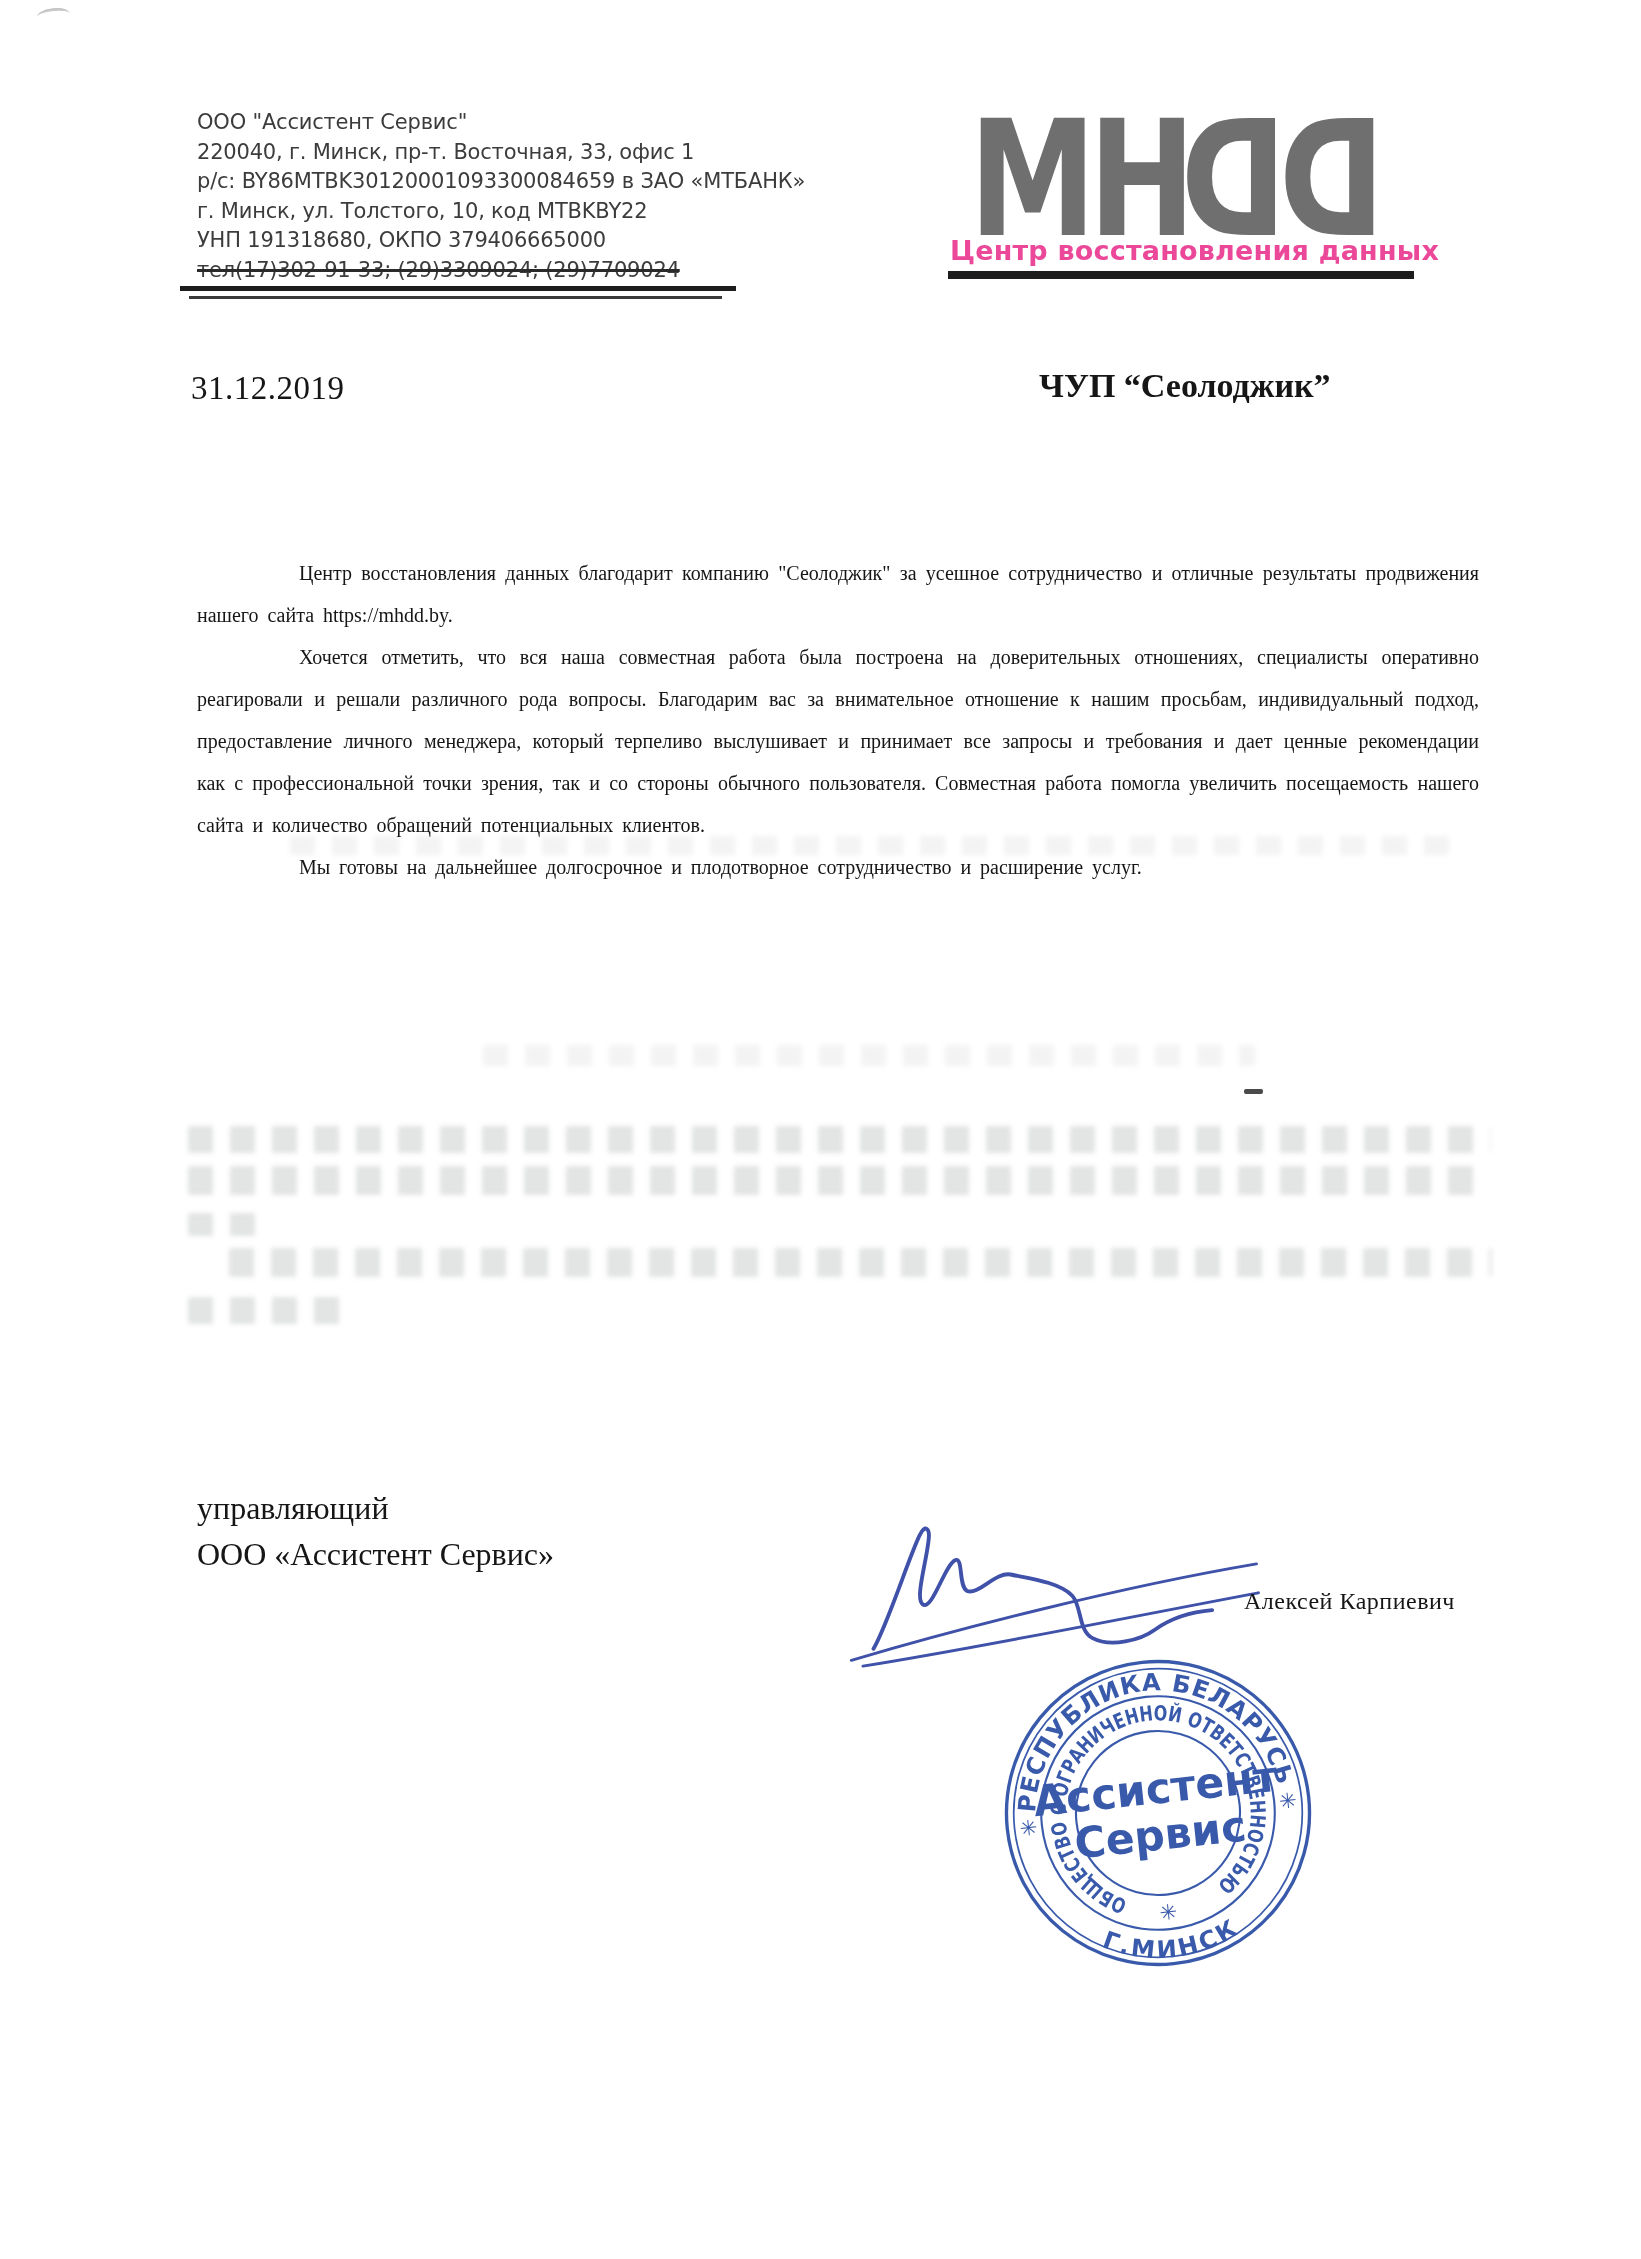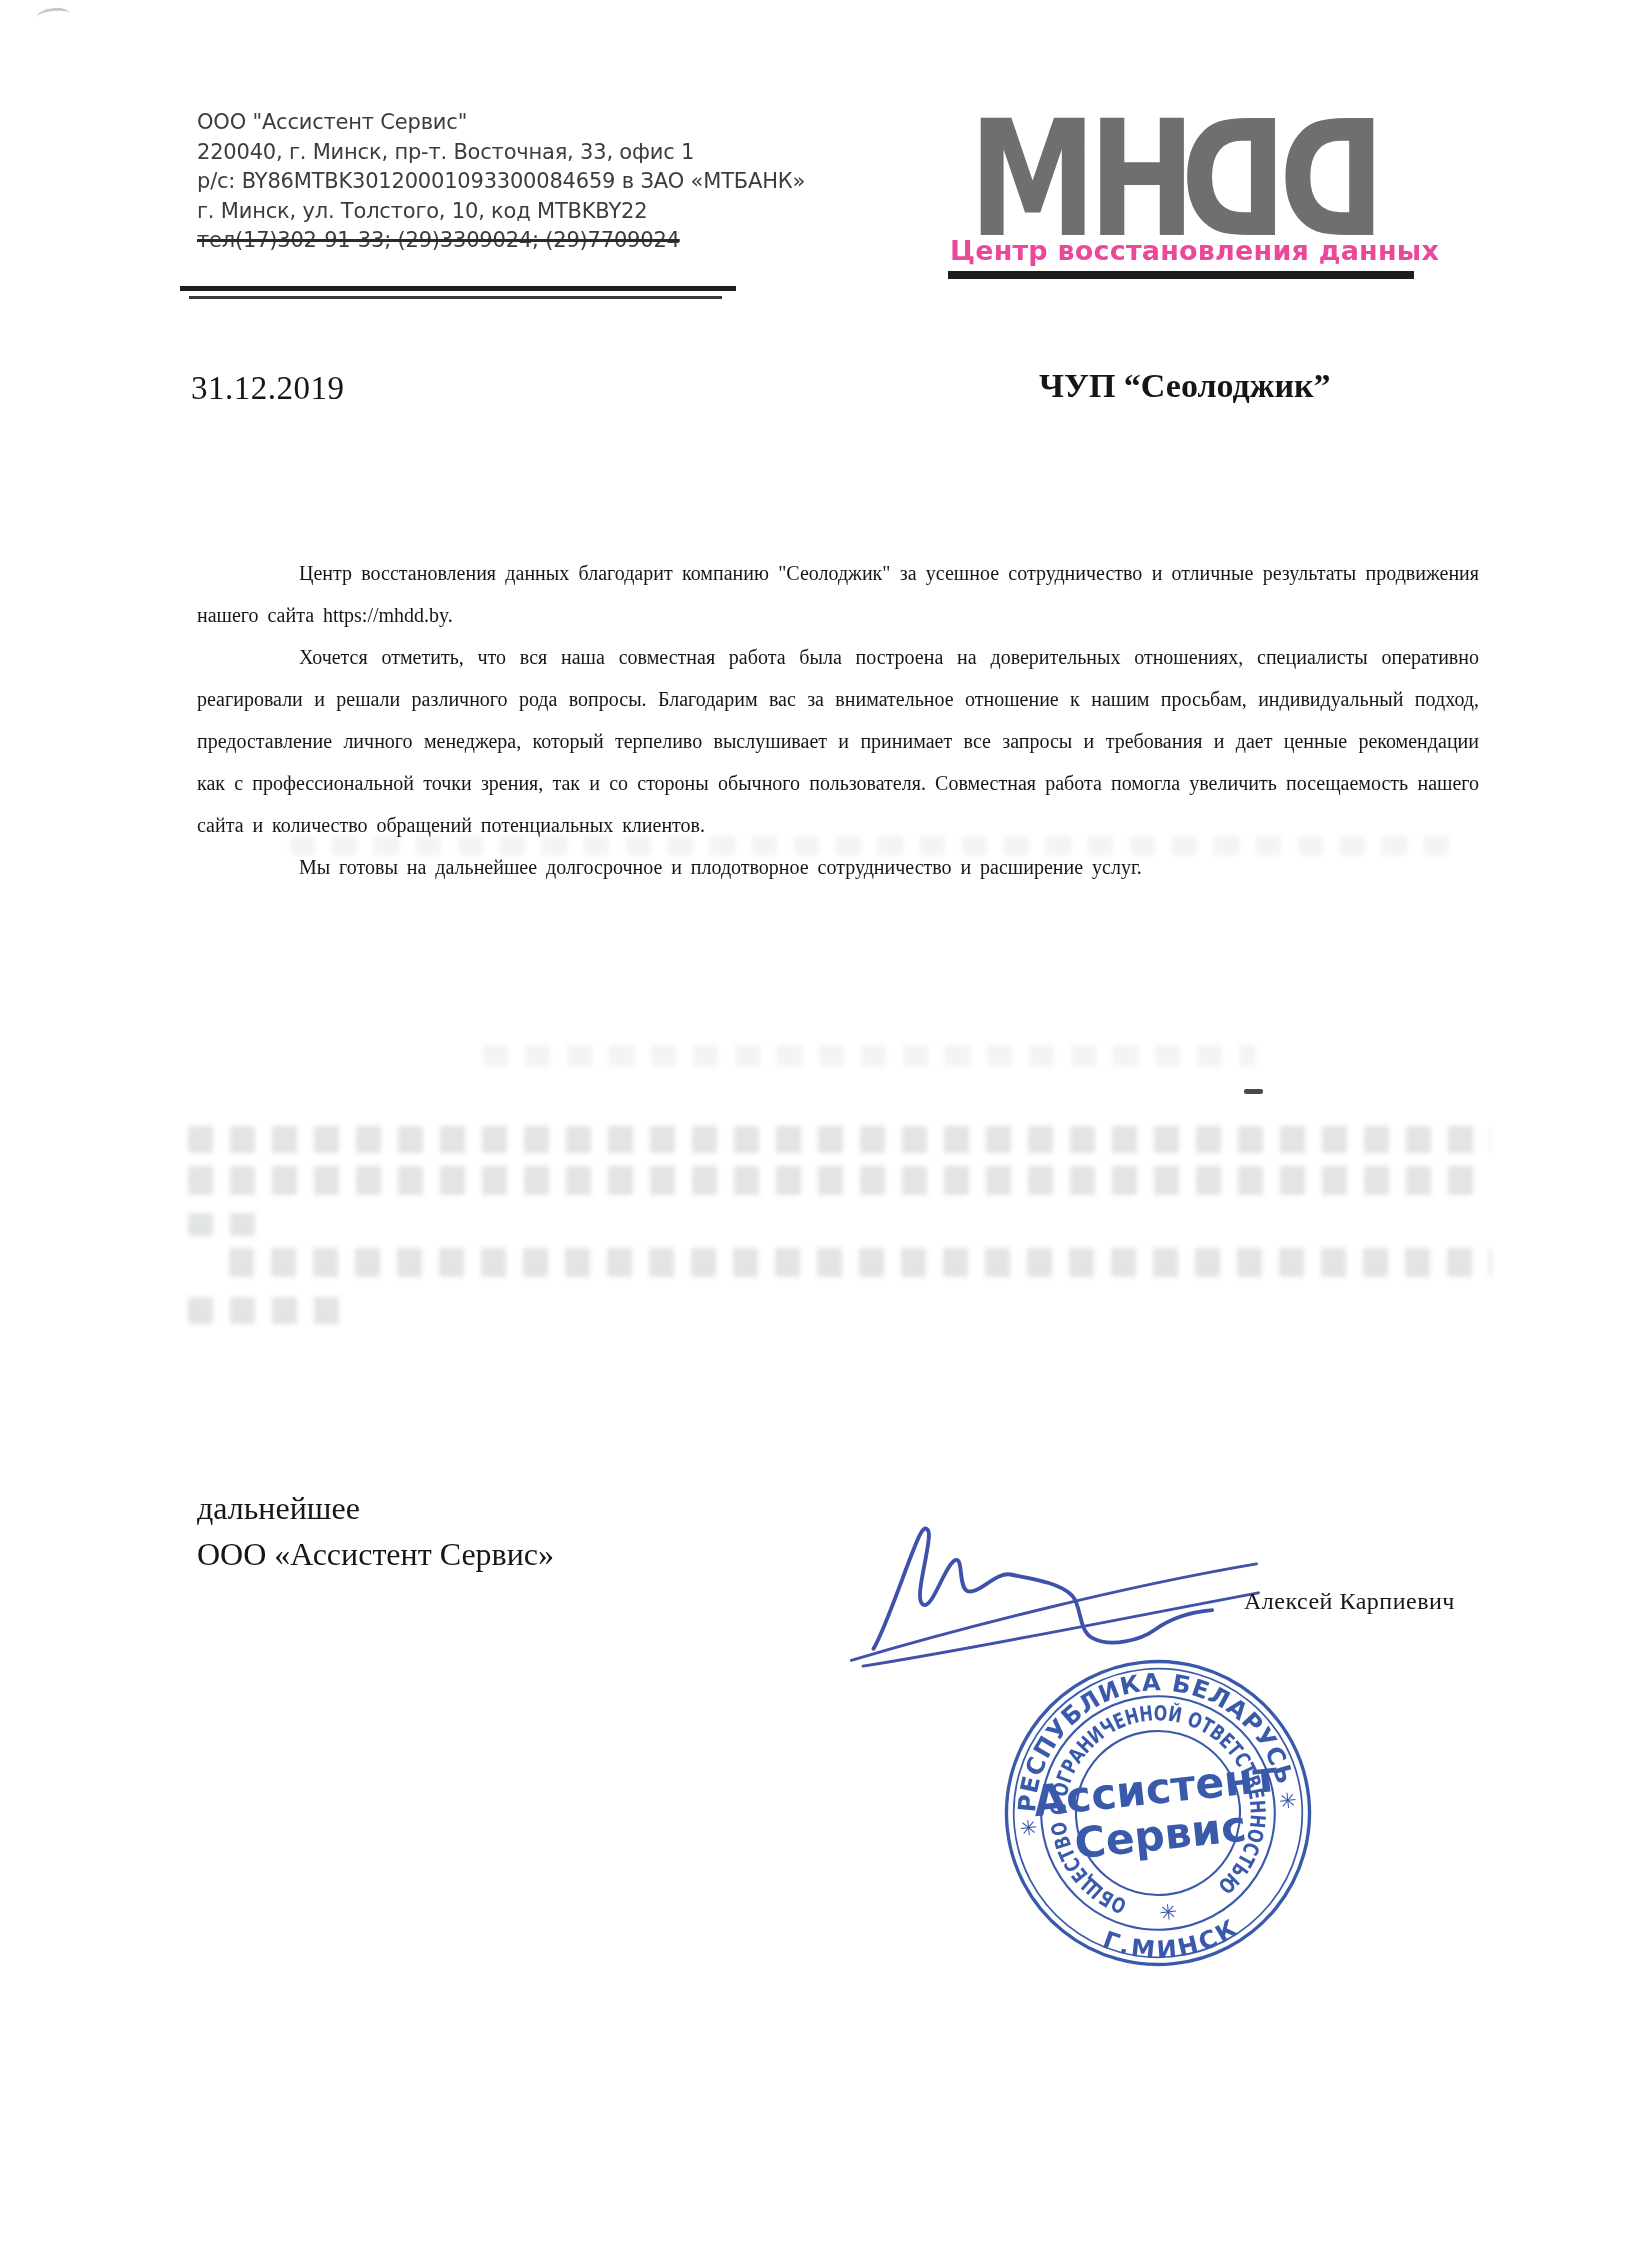--- a/index.html
+++ b/index.html
@@ -74,20 +74,21 @@
 
 <div class="page">
 
   <div class="corner-mark"></div>
 
   <div class="company-info">
     <div>ООО "Ассистент Сервис"</div>
     <div>220040, г. Минск, пр-т. Восточная, 33, офис 1</div>
     <div>р/с: BY86MTBK30120001093300084659 в ЗАО «МТБАНК»</div>
     <div>г. Минск, ул. Толстого, 10, код MTBKBY22</div>
+    <div>УНП 191318680, ОКПО 379406665000</div>
     <div>
       <span class="phone-line">тел(17)302-91-33;  (29)3309024; (29)7709024</span>
     </div>
   </div>
   <div class="rule" style="left:180px;top:286px;width:556px;height:4.8px;"></div>
   <div class="rule" style="left:189px;top:296px;width:533px;height:2.9px;background:#3a3a3a;"></div>
 
   <div class="logo-wrap">
     <div class="logo-text">
       <span>MH</span><span class="mirror">D</span><span class="mirror">D</span>
@@ -108,21 +109,21 @@
   <div class="ghost light" style="left:290px;top:836px;width:1159px;height:19.3px;"></div>
   <div class="ghost light" style="left:483px;top:1045px;width:772px;height:21px;"></div>
   <div class="ghost" style="left:188px;top:1126px;width:1303px;height:27px;"></div>
   <div class="ghost" style="left:188px;top:1166px;width:1289px;height:29px;"></div>
   <div class="ghost" style="left:188px;top:1213px;width:68px;height:23px;"></div>
   <div class="ghost" style="left:229px;top:1248px;width:1263px;height:29px;"></div>
   <div class="ghost" style="left:188px;top:1297px;width:164px;height:27px;"></div>
   <div class="stray-dash" style="left:1244px;top:1089px;width:19.3px;height:4.8px;"></div>
 
   <div class="closing">
-    <div>дальнейшее</div>
+    <div>управляющий</div>
     <div>ООО «Ассистент Сервис»</div>
   </div>
 
   <svg class="sig-svg" width="444" height="164" viewBox="0 0 460 170">
     <g fill="none" stroke="#3f51a8" stroke-linecap="round" stroke-linejoin="round">
       <path stroke-width="4" d="M45,148 C60,122 82,52 93,30 C98,19 104,22 102,36 C99,62 88,96 96,102 C106,109 119,60 130,56 C138,53 133,84 142,88 C153,93 172,68 187,71 C206,75 238,79 251,93 C261,104 257,129 272,137 C291,147 322,139 337,128 C354,116 372,110 396,108"></path>
       <path stroke-width="3" d="M22,160 C130,128 300,84 442,60"></path>
       <path stroke-width="3" d="M34,166 C160,146 305,116 444,90"></path>
     </g>
   </svg>

